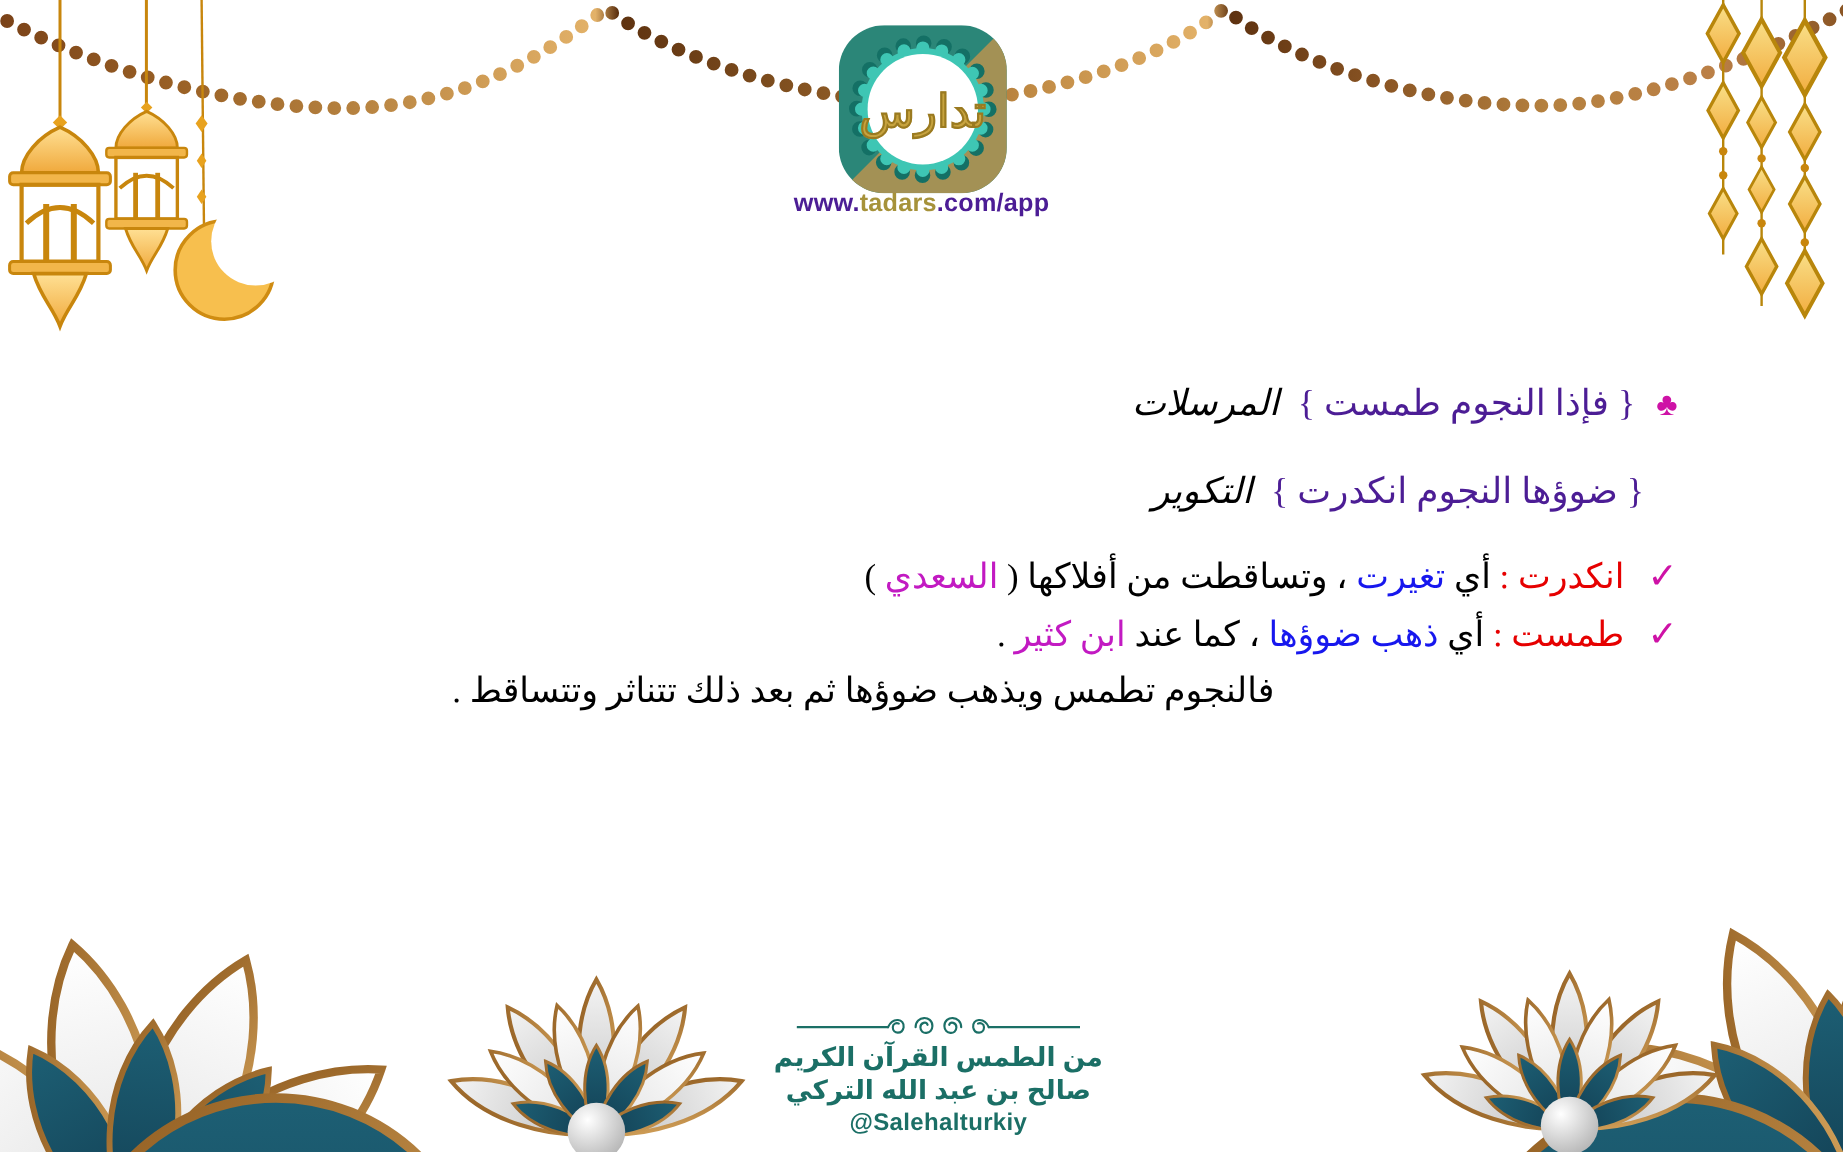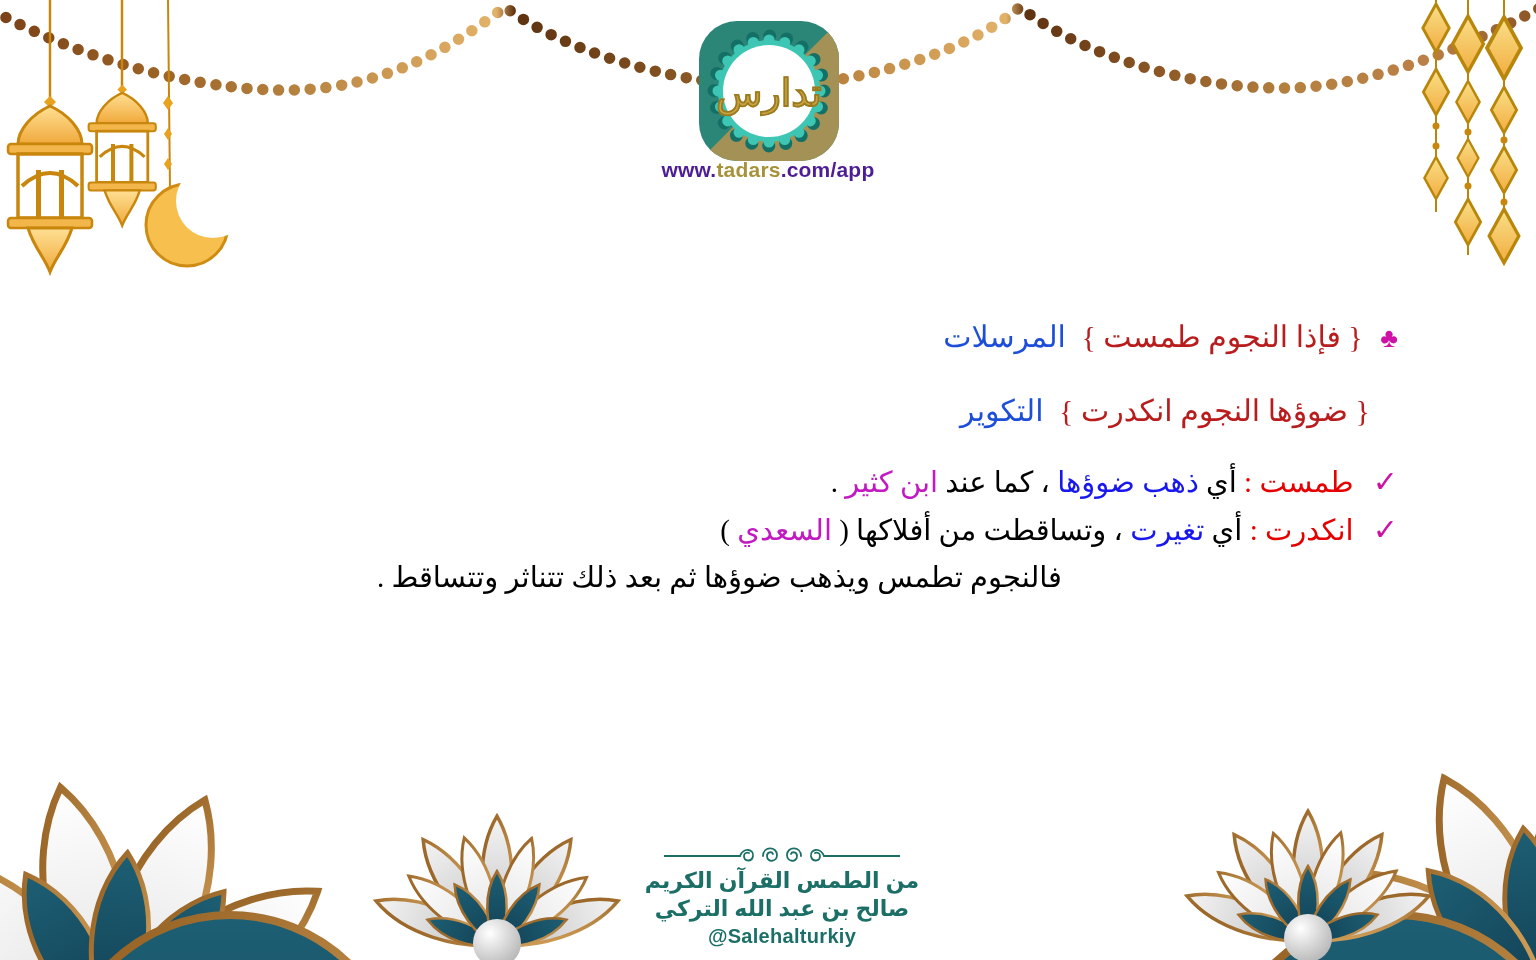--- a/index.html
+++ b/index.html
@@ -11,22 +11,22 @@
   .logo-badge{position:absolute;left:698px;top:20px;width:142px;height:142px;}
   .url-line{position:absolute;left:618px;top:158px;width:300px;text-align:center;
             font-family:"Liberation Sans","DejaVu Sans",sans-serif;font-weight:bold;font-size:21px;letter-spacing:.2px;}
   .url-teal{color:#4c1d95;}
   .url-gold{color:#a6923a;}
 
   
   .content{position:absolute;top:316px;right:138px;width:1280px;direction:rtl;text-align:right;
            font-family:"Liberation Serif","DejaVu Serif",serif;color:#000;}
   .quote{font-size:30px;line-height:42px;}
-  .quote .verse{color:#b91c1c;}
-  .quote .surah{color:#1d4ed8;margin-inline-start:8px;}
+  .quote .verse{color:#4c1d95;}
+  .quote .surah{color:#000000;font-style:italic;margin-inline-start:8px;}
   .club{color:#ce12a6;font-size:27px;margin-inline-end:10px;}
   .q2{margin-top:31px;padding-right:28px;}
   .notes{margin-top:26px;}
   .note{font-size:29px;line-height:47px;}
   .check{color:#ce12a6;font-size:30px;margin-inline-end:12px;font-family:"DejaVu Sans",sans-serif;}
   .red{color:#e60000;}
   .blue{color:#1717ee;}
   .magenta{color:#c21ac2;}
   .black{color:#000;}
   .cont{font-size:29px;line-height:47px;padding-right:336px;white-space:nowrap;}
@@ -165,35 +165,35 @@
       <span class="surah">المرسلات</span>
     </div>
     <div class="quote q2">
       <span class="verse">{ ضوؤها النجوم انكدرت }</span>
       <span class="surah">التكوير</span>
     </div>
 
     <div class="notes">
       <div class="note">
         <span class="check">✓</span>
+        <span class="red">انكدرت : </span>
+        <span class="black">أي </span>
+        <span class="blue">تغيرت </span>
+        <span class="black">، وتساقطت من أفلاكها ( </span>
+        <span class="magenta">السعدي</span>
+        <span class="black"> )</span>
+      </div>
+      <div class="note">
+        <span class="check">✓</span>
         <span class="red">طمست : </span>
         <span class="black">أي </span>
         <span class="blue">ذهب ضوؤها </span>
         <span class="black">، كما عند </span>
         <span class="magenta">ابن كثير</span>
         <span class="black"> .</span>
-      </div>
-      <div class="note">
-        <span class="check">✓</span>
-        <span class="red">انكدرت : </span>
-        <span class="black">أي </span>
-        <span class="blue">تغيرت </span>
-        <span class="black">، وتساقطت من أفلاكها ( </span>
-        <span class="magenta">السعدي</span>
-        <span class="black"> )</span>
       </div>
       <div class="cont">فالنجوم تطمس ويذهب ضوؤها ثم بعد ذلك تتناثر وتتساقط .</div>
     </div>
   </div>
 
   <div class="footer">
     <svg class="footer-divider" width="236" height="20" viewBox="0 0 236 20">
       <g fill="none" stroke="#1b6f66" stroke-width="1.8" stroke-linecap="round">
         <line x1="0" y1="11" x2="76" y2="11"></line>
         <line x1="160" y1="11" x2="236" y2="11"></line>

